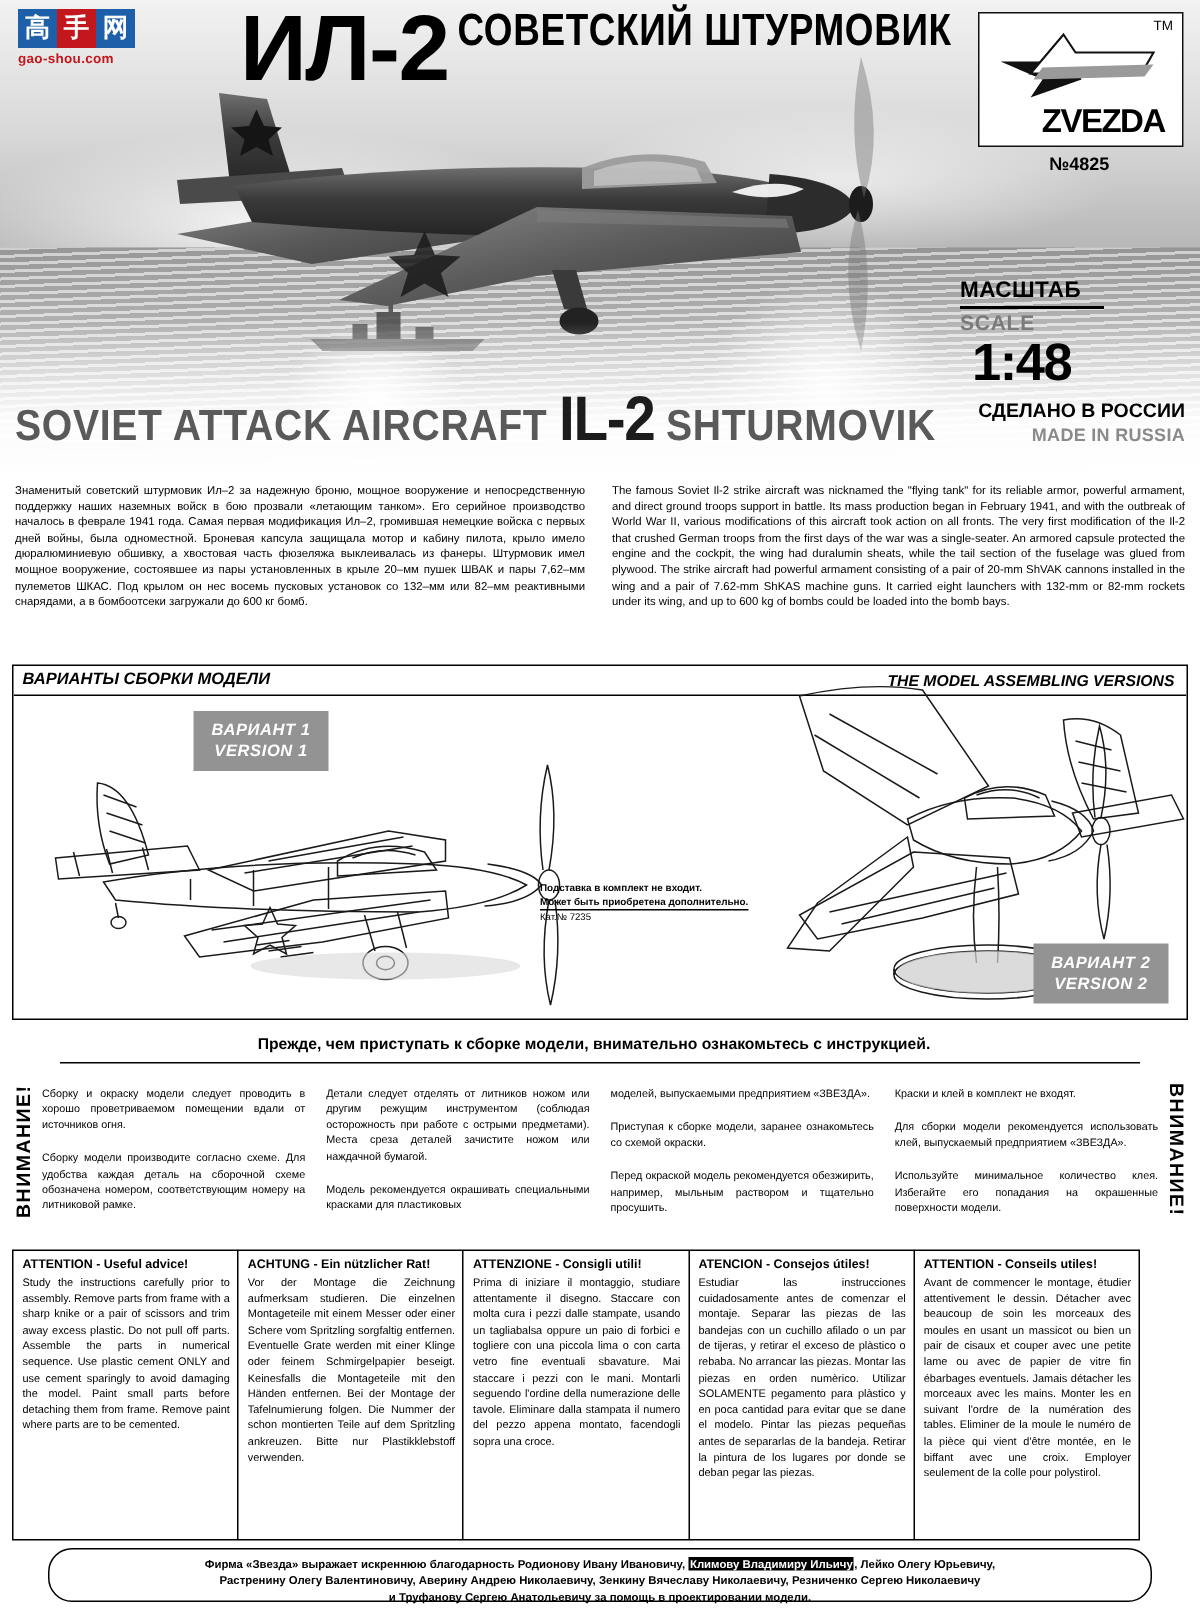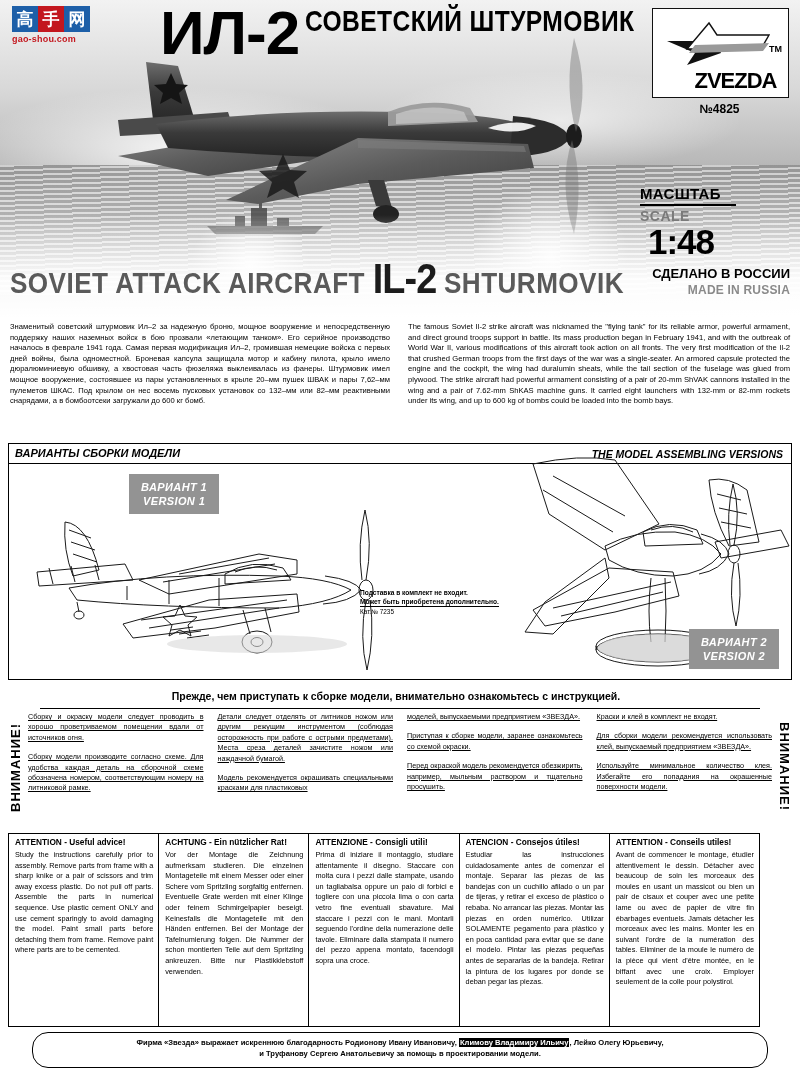--- a/index.html
+++ b/index.html
@@ -106,21 +106,21 @@
     font-family: "Liberation Sans", sans-serif;
   }
 
   .zvezda-box {
     position: absolute; left: 652px; top: 8px;
     width: 135px; height: 88px;
     border: 1px solid #111;
     background: #fff;
   }
   .zvezda-tm {
-    position:absolute; right:6px; top:3px; font-size:9px; font-weight:bold;margin-top:32px;
+    position:absolute; right:6px; top:3px; font-size:9px; font-weight:normal;
   }
   .zvezda-mark { position:absolute; left: 12px; top: 12px; width: 112px; height: 45px; }
   .zvezda-word {
     position: absolute; left: 0; right: 0; bottom: 3px;
     text-align: center;
     font-size: 22px; font-weight: bold; letter-spacing: -1px;
     font-family: "Liberation Sans", sans-serif;
     padding-left: 30px;
   }
   .kit-no {
@@ -248,21 +248,21 @@
   .ru-cols {
     position: absolute; left: 28px; top: 712px; width: 744px;
     display: flex; gap: 14px;
   }
   .ru-col {
     width: 25%;
     font-size: 7.2px;
     line-height: 10.4px;
     text-align: justify;
   }
-  .ru-col p { margin: 0 0 9px 0; text-decoration: underline; }
+  .ru-col p { margin: 12px 0 9px 0; }
 
   
   .lang-box {
     position: absolute; left: 8px; top: 833px;
     width: 752px; height: 194px;
     border: 1px solid #000;
     box-sizing: border-box;
     display: flex;
   }
   .lang-col {
@@ -554,16 +554,17 @@
       <div class="lang-body">Estudiar las instrucciones cuidadosamente antes de comenzar el montaje. Separar las piezas de las bandejas con un cuchillo afilado o un par de tijeras, y retirar el exceso de plàstico o rebaba. No arrancar las piezas. Montar las piezas en orden numèrico. Utilizar SOLAMENTE pegamento para plàstico y en poca cantidad para evitar que se dane el modelo. Pintar las piezas pequeñas antes de separarlas de la bandeja. Retirar la pintura de los lugares por donde se deban pegar las piezas.</div>
     </div>
     <div class="lang-col">
       <div class="lang-title">ATTENTION - Conseils utiles!</div>
       <div class="lang-body">Avant de commencer le montage, étudier attentivement le dessin. Détacher avec beaucoup de soin les morceaux des moules en usant un massicot ou bien un pair de cisaux et couper avec une petite lame ou avec de papier de vitre fin ébarbages eventuels. Jamais détacher les morceaux avec les mains. Monter les en suivant l'ordre de la numération des tables. Eliminer de la moule le numéro de la pièce qui vient d'être montée, en le biffant avec une croix. Employer seulement de la colle pour polystirol.</div>
     </div>
   </div>
 
   <div class="credits">
     <span>Фирма «Звезда» выражает искреннюю благодарность Родионову Ивану Ивановичу, </span><span class="hl">Климову Владимиру Ильичу</span><span>, Лейко Олегу Юрьевичу,</span>
+    <div>Растренину Олегу Валентиновичу, Аверину Андрею Николаевичу, Зенкину Вячеславу Николаевичу, Резниченко Сергею Николаевичу</div>
     <div>и Труфанову Сергею Анатольевичу за помощь в проектировании модели.</div>
   </div>
 
 </div>
 
 </body></html>

